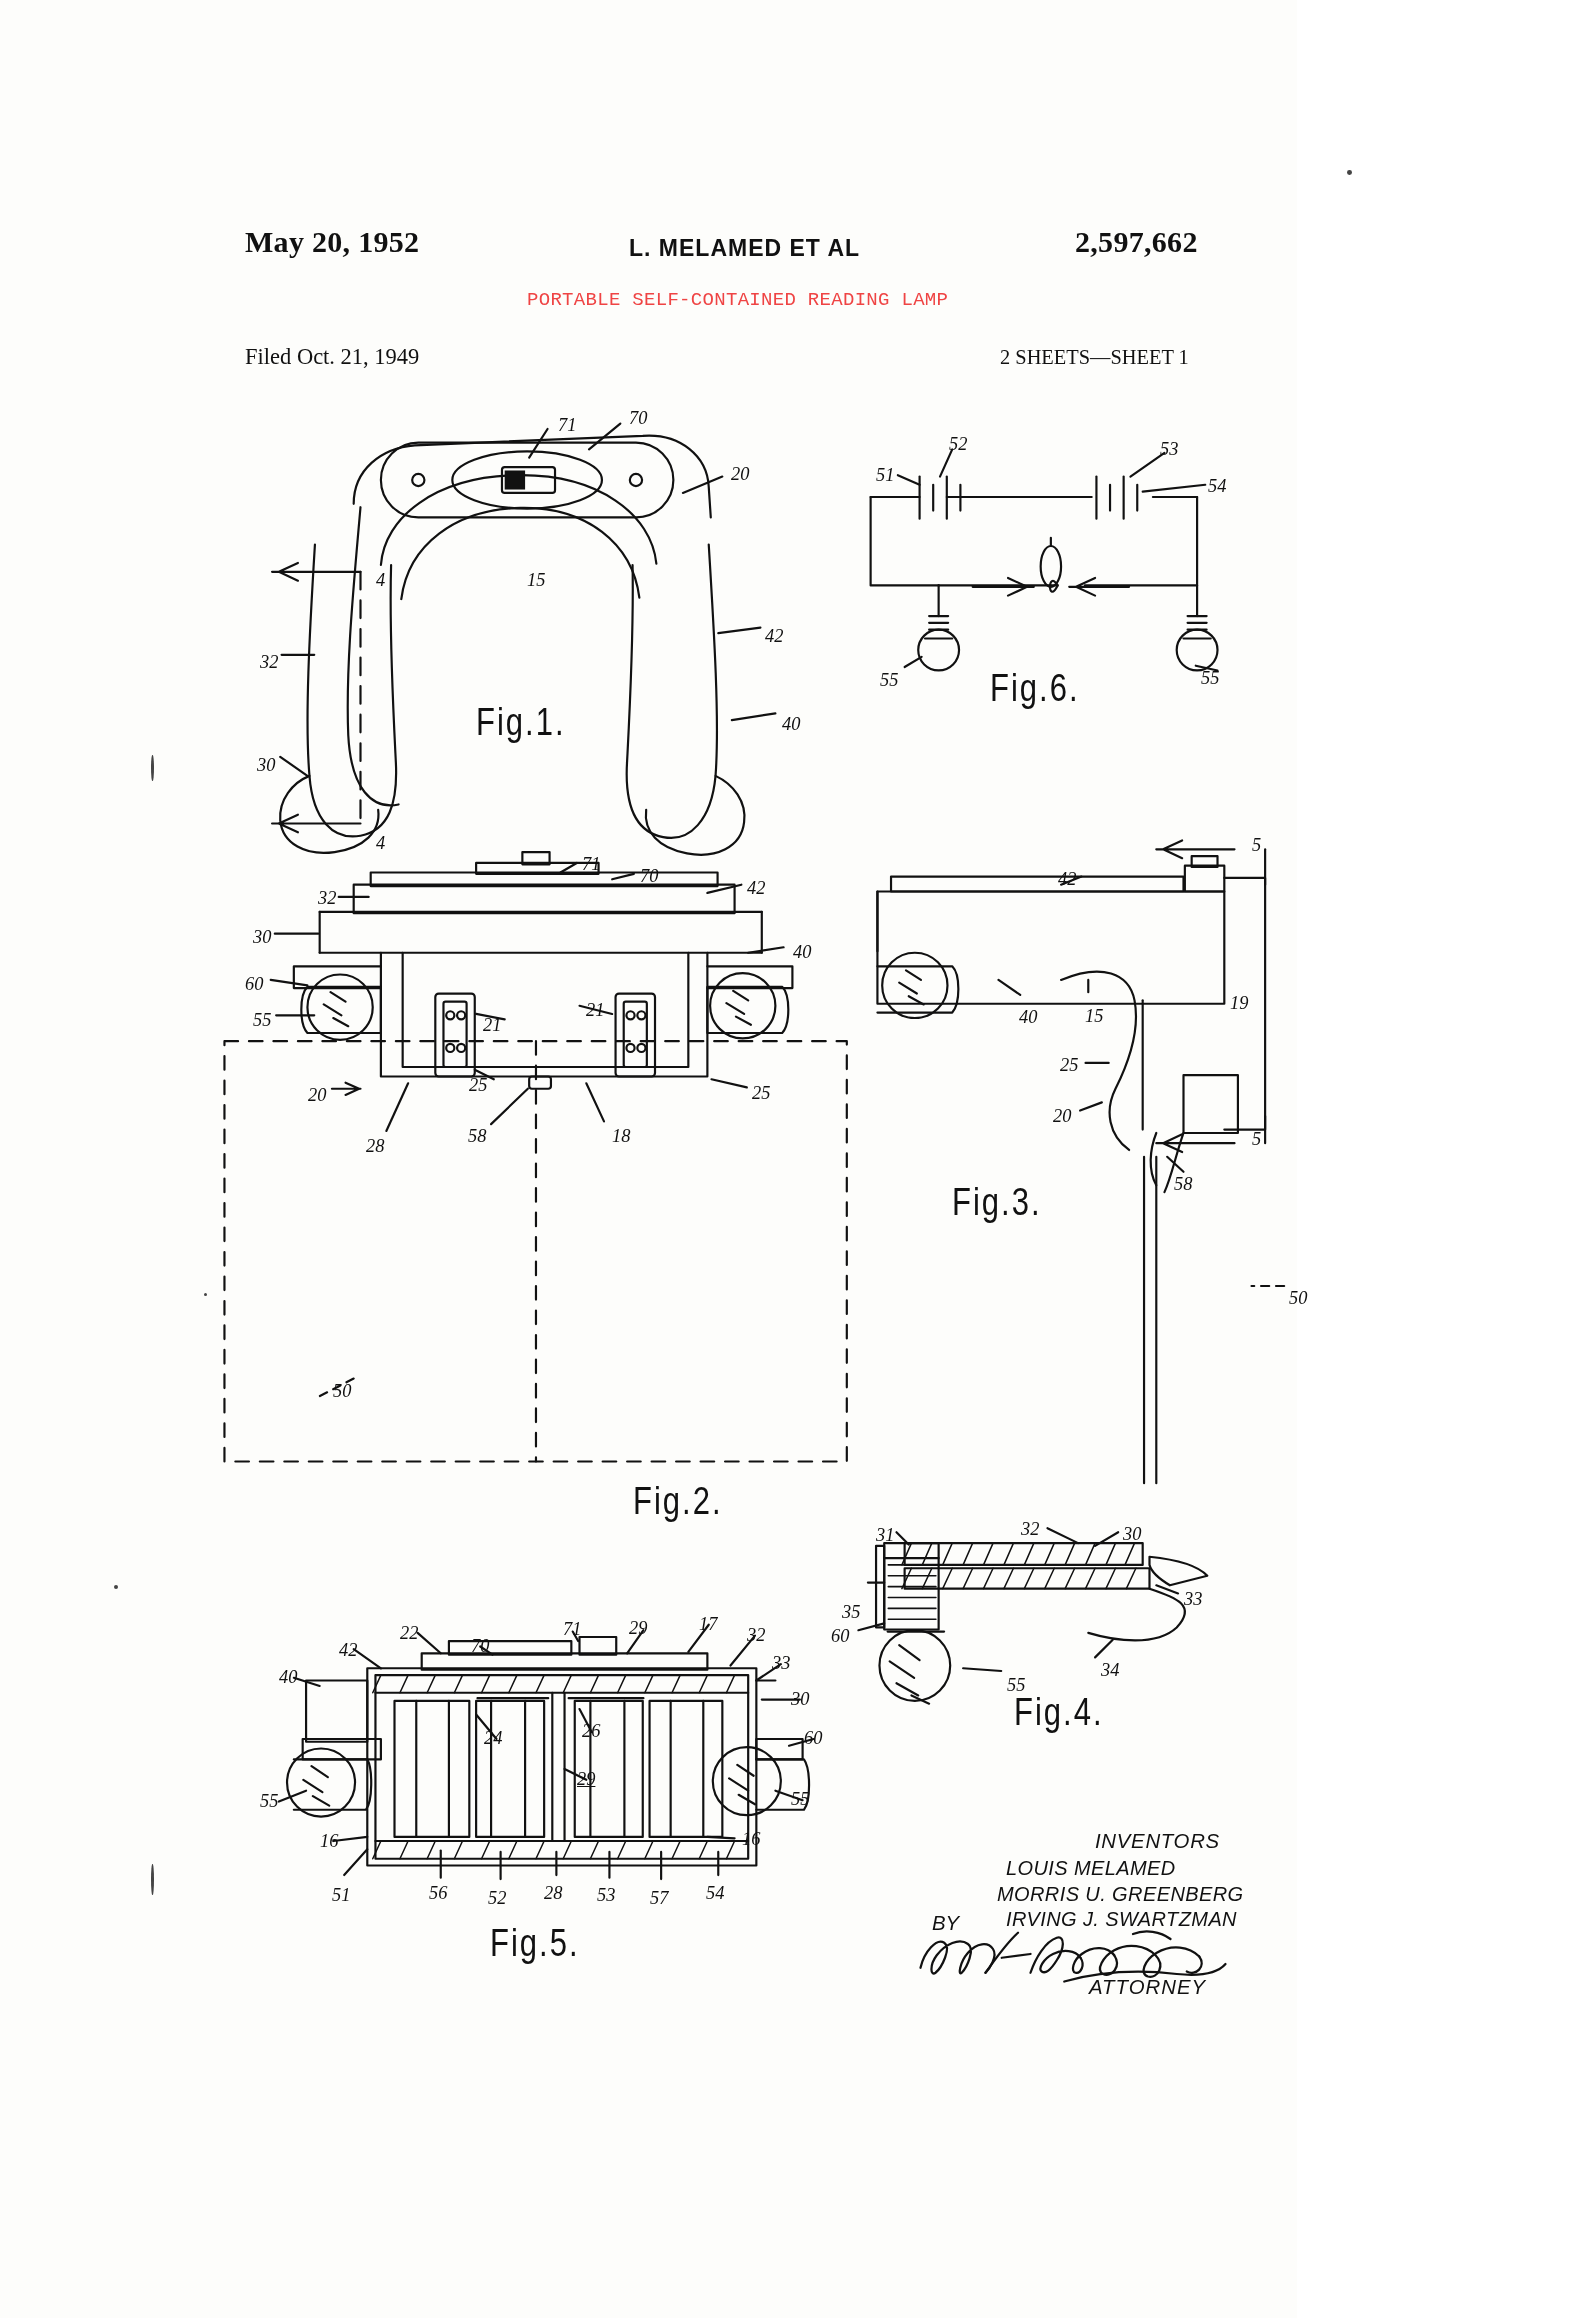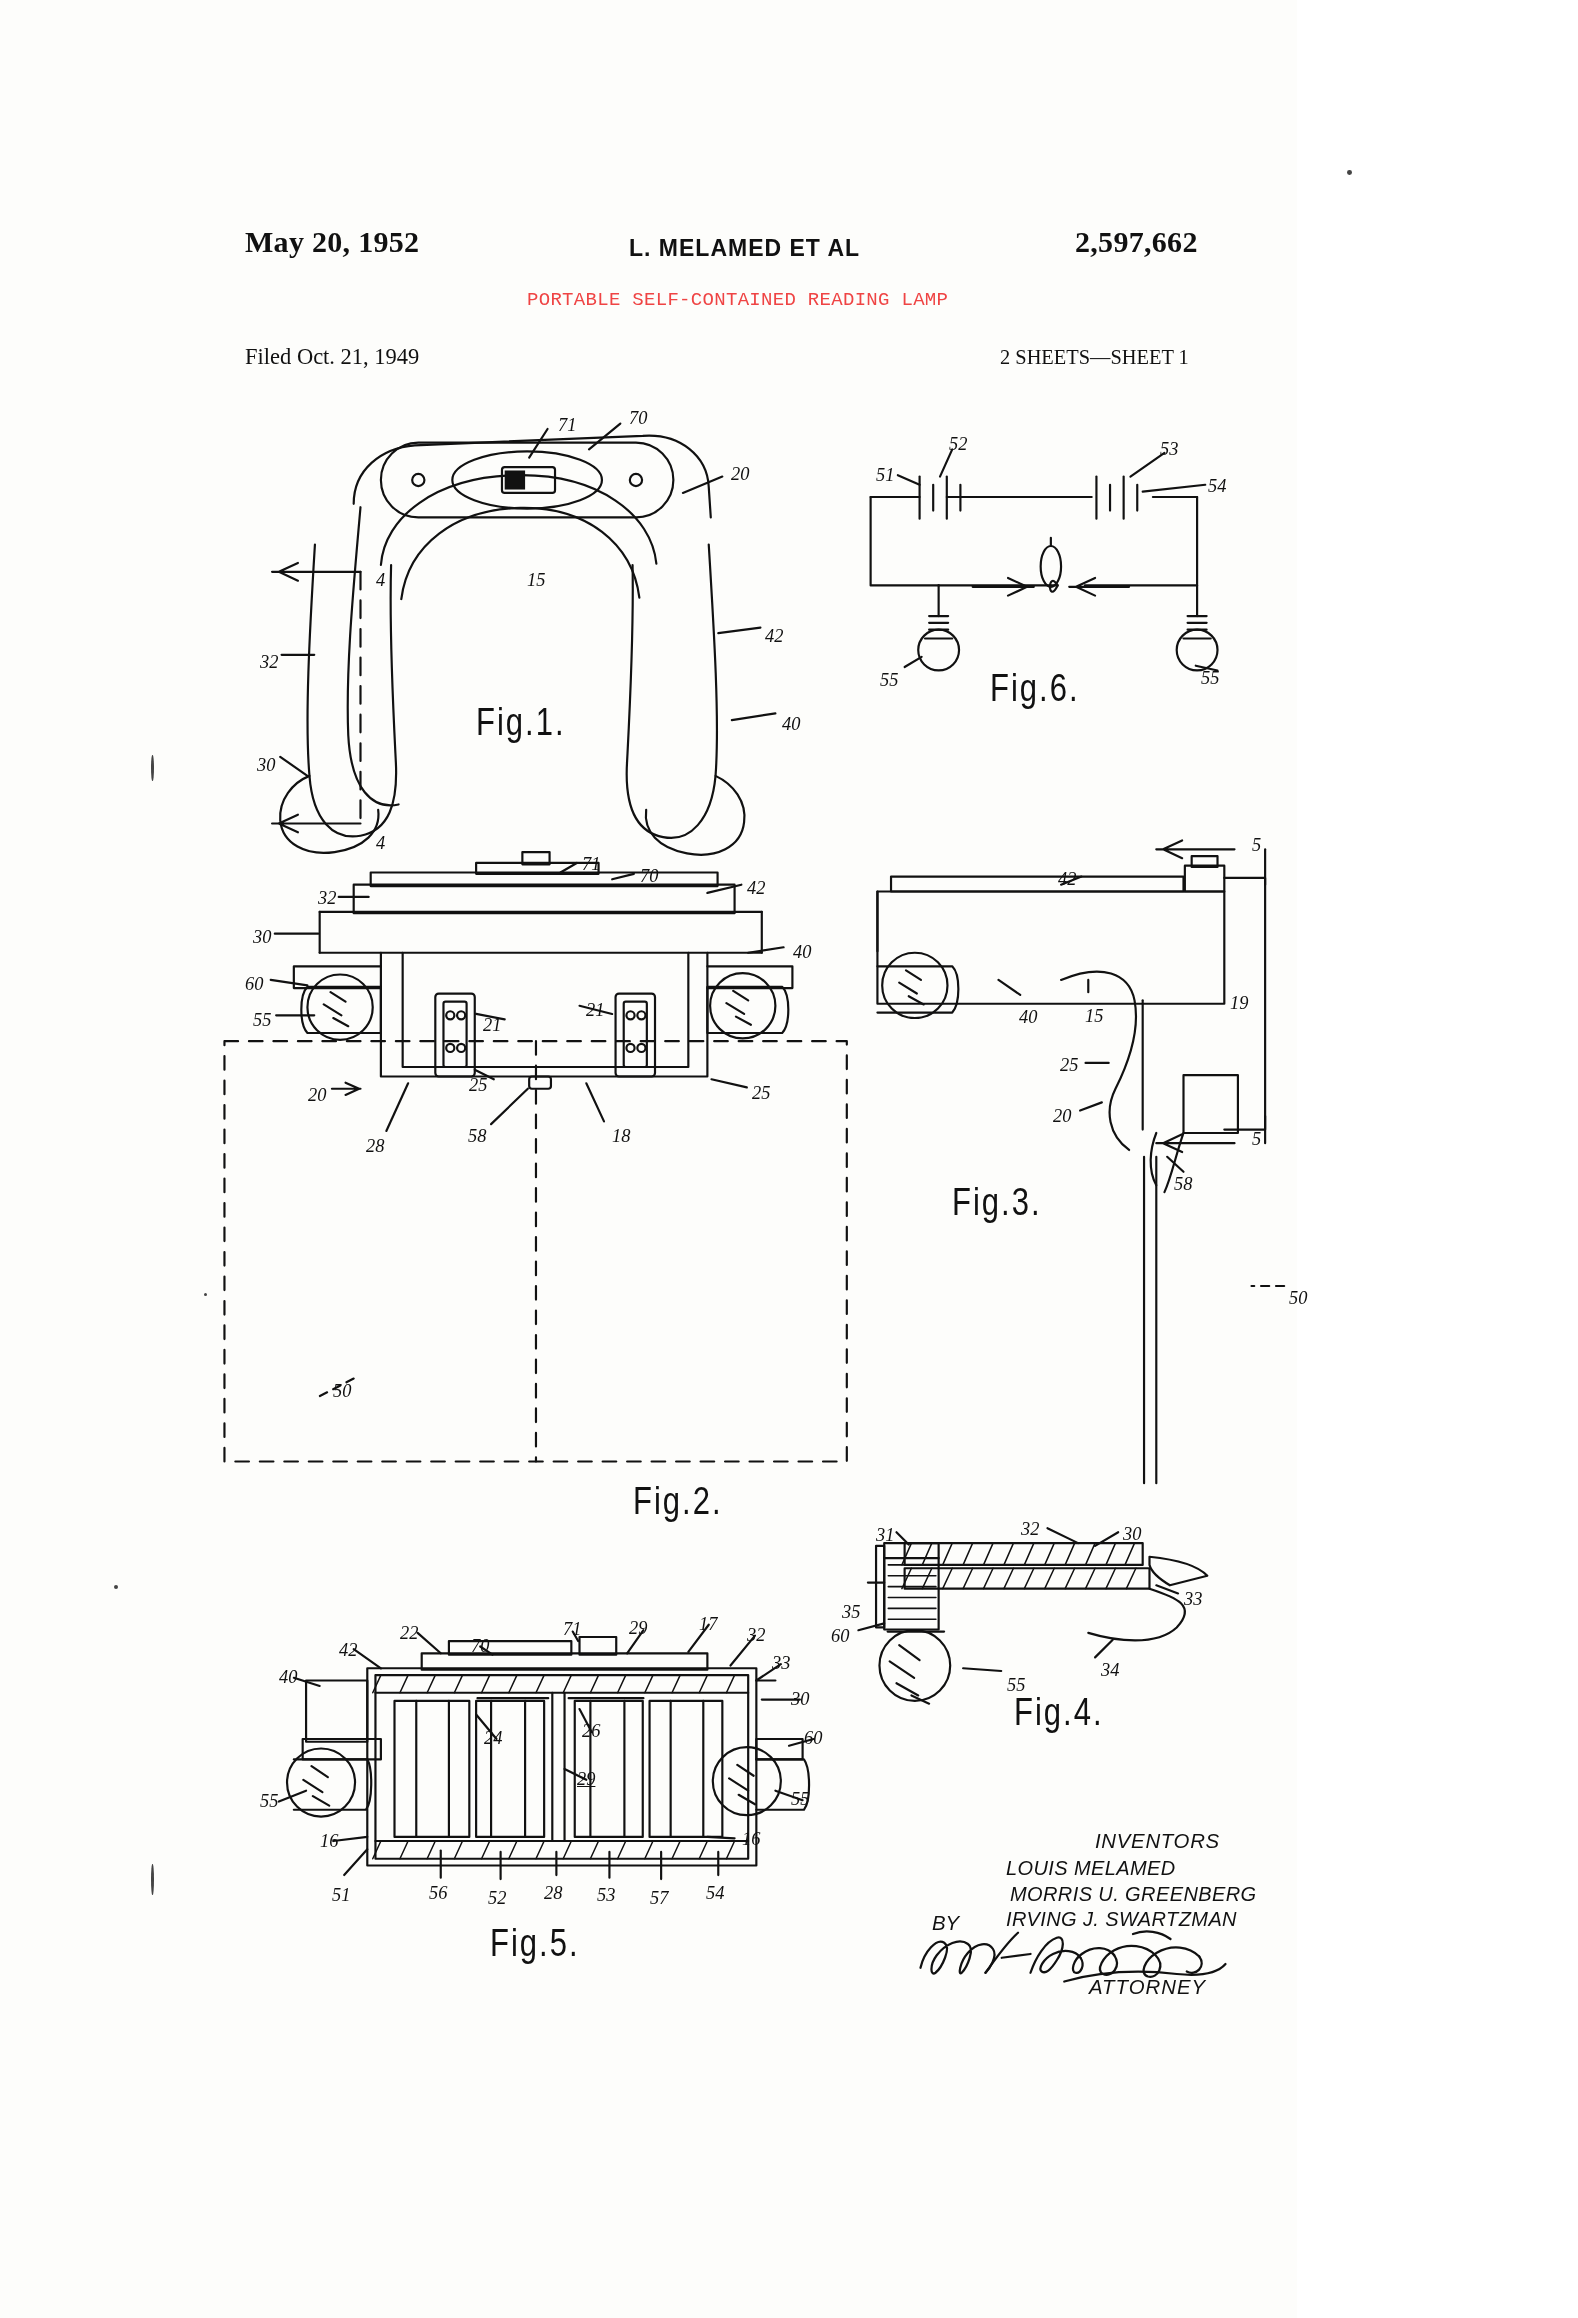--- a/index.html
+++ b/index.html
@@ -484,21 +484,21 @@
 
   <div class="figno" style="left:476px;  top:704px;">Fig.1.</div>
   <div class="figno" style="left:990px; top:670px;">Fig.6.</div>
   <div class="figno" style="left:633px;  top:1483px;">Fig.2.</div>
   <div class="figno" style="left:952px; top:1184px;">Fig.3.</div>
   <div class="figno" style="left:1014px; top:1694px;">Fig.4.</div>
   <div class="figno" style="left:490px;  top:1925px;">Fig.5.</div>
 
   <div class="sig-inventors">INVENTORS</div>
   <div class="sig-name" style="left:1006px; top:1857px;">LOUIS  MELAMED</div>
-  <div class="sig-name" style="left:997px; top:1883px;margin-left:13px;">MORRIS  U. GREENBERG</div>
+  <div class="sig-name" style="left:997px; top:1883px;">MORRIS  U. GREENBERG</div>
   <div class="sig-name" style="left:1006px; top:1908px;">IRVING  J. SWARTZMAN</div>
   <div class="sig-by">BY</div>
   <div class="sig-attorney">ATTORNEY</div>
 
   <svg class="signature" width="408" height="82" viewBox="0 0 600 120">
     <g fill="none" stroke="#111" stroke-width="3.6" stroke-linecap="round">
       <path d="M20,78 C26,52 46,30 58,38 C70,46 54,78 44,86 C36,92 34,74 46,58
                C60,40 82,30 96,40 C108,48 94,78 86,86 C80,92 82,70 96,54
                C110,38 128,36 136,48 C144,60 130,80 124,86"></path>
       <path d="M124,86 C140,64 156,40 176,22"></path>

